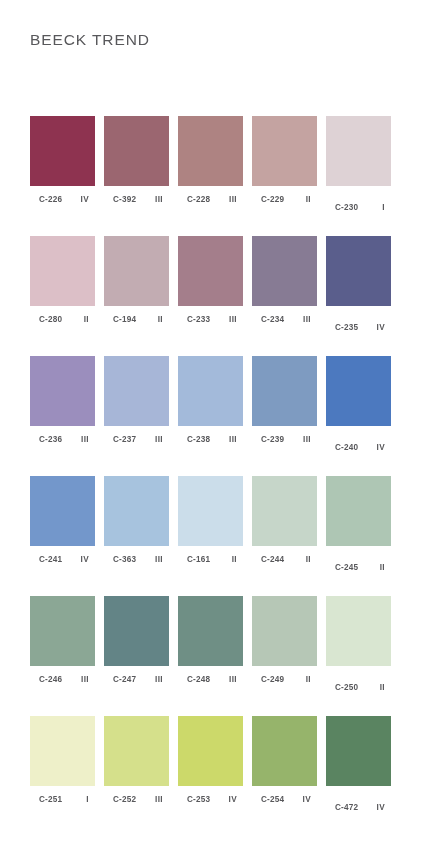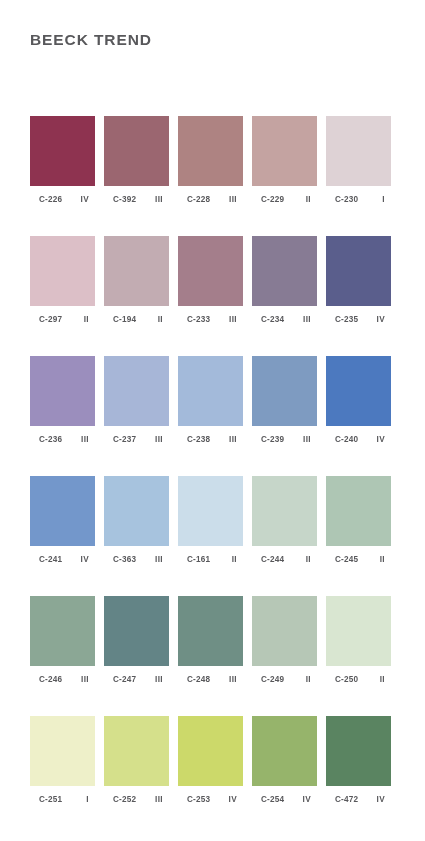--- a/index.html
+++ b/index.html
@@ -20,21 +20,21 @@
     width: 425px;
     height: 841px;
     box-sizing: border-box;
   }
 
   .page-title {
     position: absolute;
     left: 30px;
     top: 31px;
     font-size: 15.5px;
-    font-weight: bold;
+    font-weight: normal;
     letter-spacing: 0.9px;
     color: #58585b;
     white-space: nowrap;
   }
 
   .palette-grid {
     position: absolute;
     left: 30px;
     top: 116px;
     width: 366px;
@@ -46,20 +46,21 @@
   }
 
   .swatch-cell {
     width: 65px;
     margin-right: 9px;
     display: flex;
     flex-direction: column;
   }
   .swatch-cell:last-child {
     margin-right: 0;
+    gap: 8px;
   }
 
   .swatch-chip {
     width: 65px;
     height: 70px;
     display: block;
   }
 
   .swatch-label {
     margin-top: 9px;
@@ -128,21 +129,21 @@
           <span class="swatch-code">C-230</span>
           <span class="swatch-class">I</span>
         </span>
       </div>
     </div>
 
     <div class="palette-row">
       <div class="swatch-cell">
         <span class="swatch-chip" style="background:#dcbfc7;"></span>
         <span class="swatch-label">
-          <span class="swatch-code">C-297</span>
+          <span class="swatch-code">C-280</span>
           <span class="swatch-class">II</span>
         </span>
       </div>
       <div class="swatch-cell">
         <span class="swatch-chip" style="background:#c2acb2;"></span>
         <span class="swatch-label">
           <span class="swatch-code">C-194</span>
           <span class="swatch-class">II</span>
         </span>
       </div>

